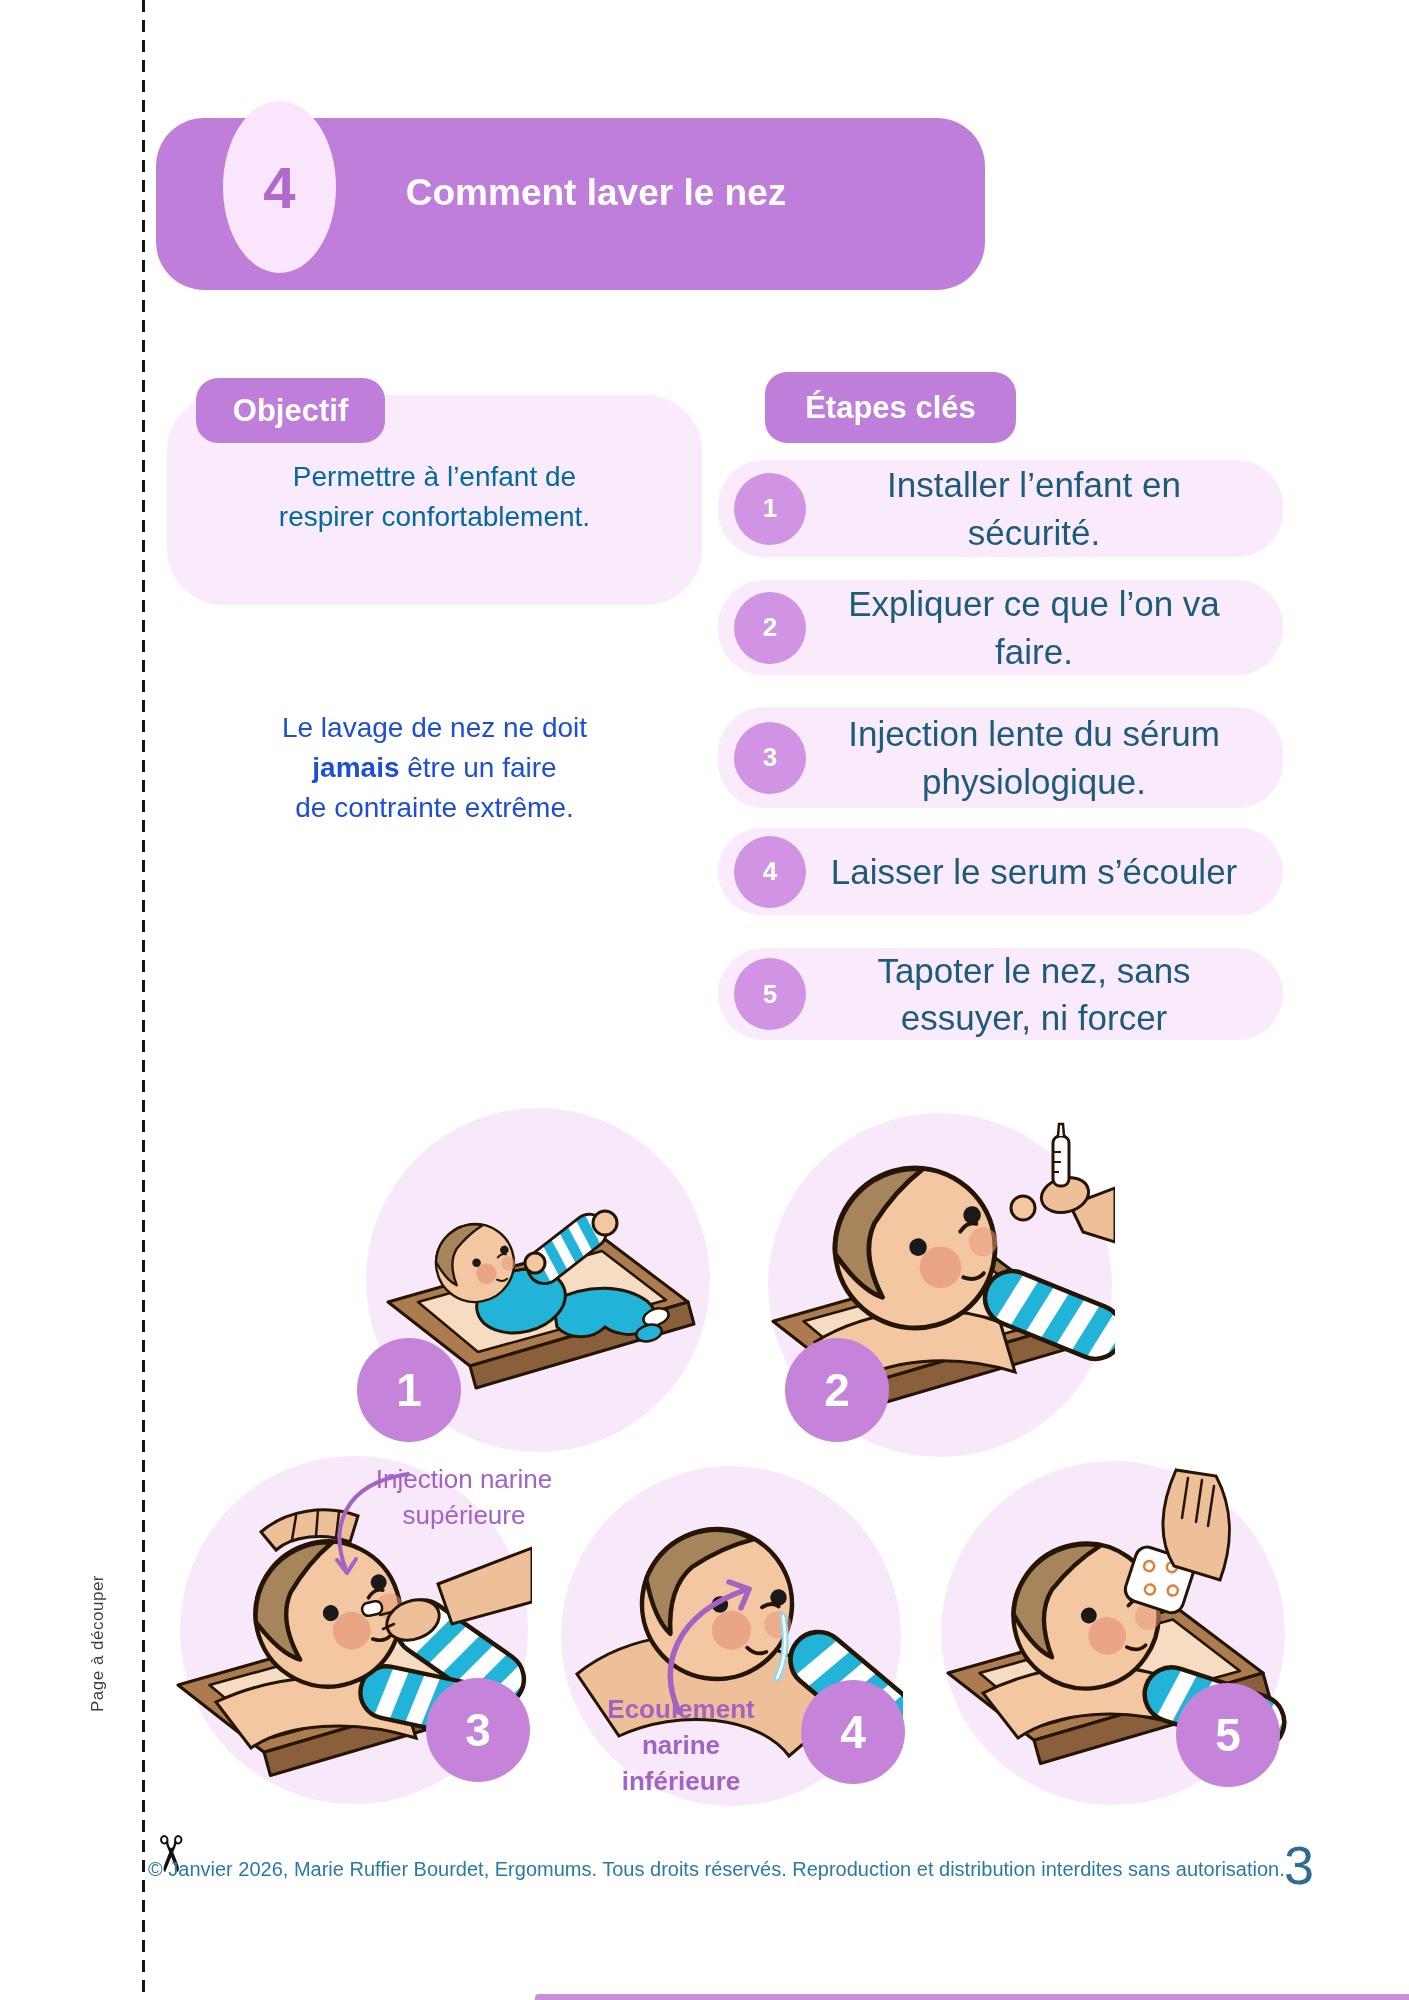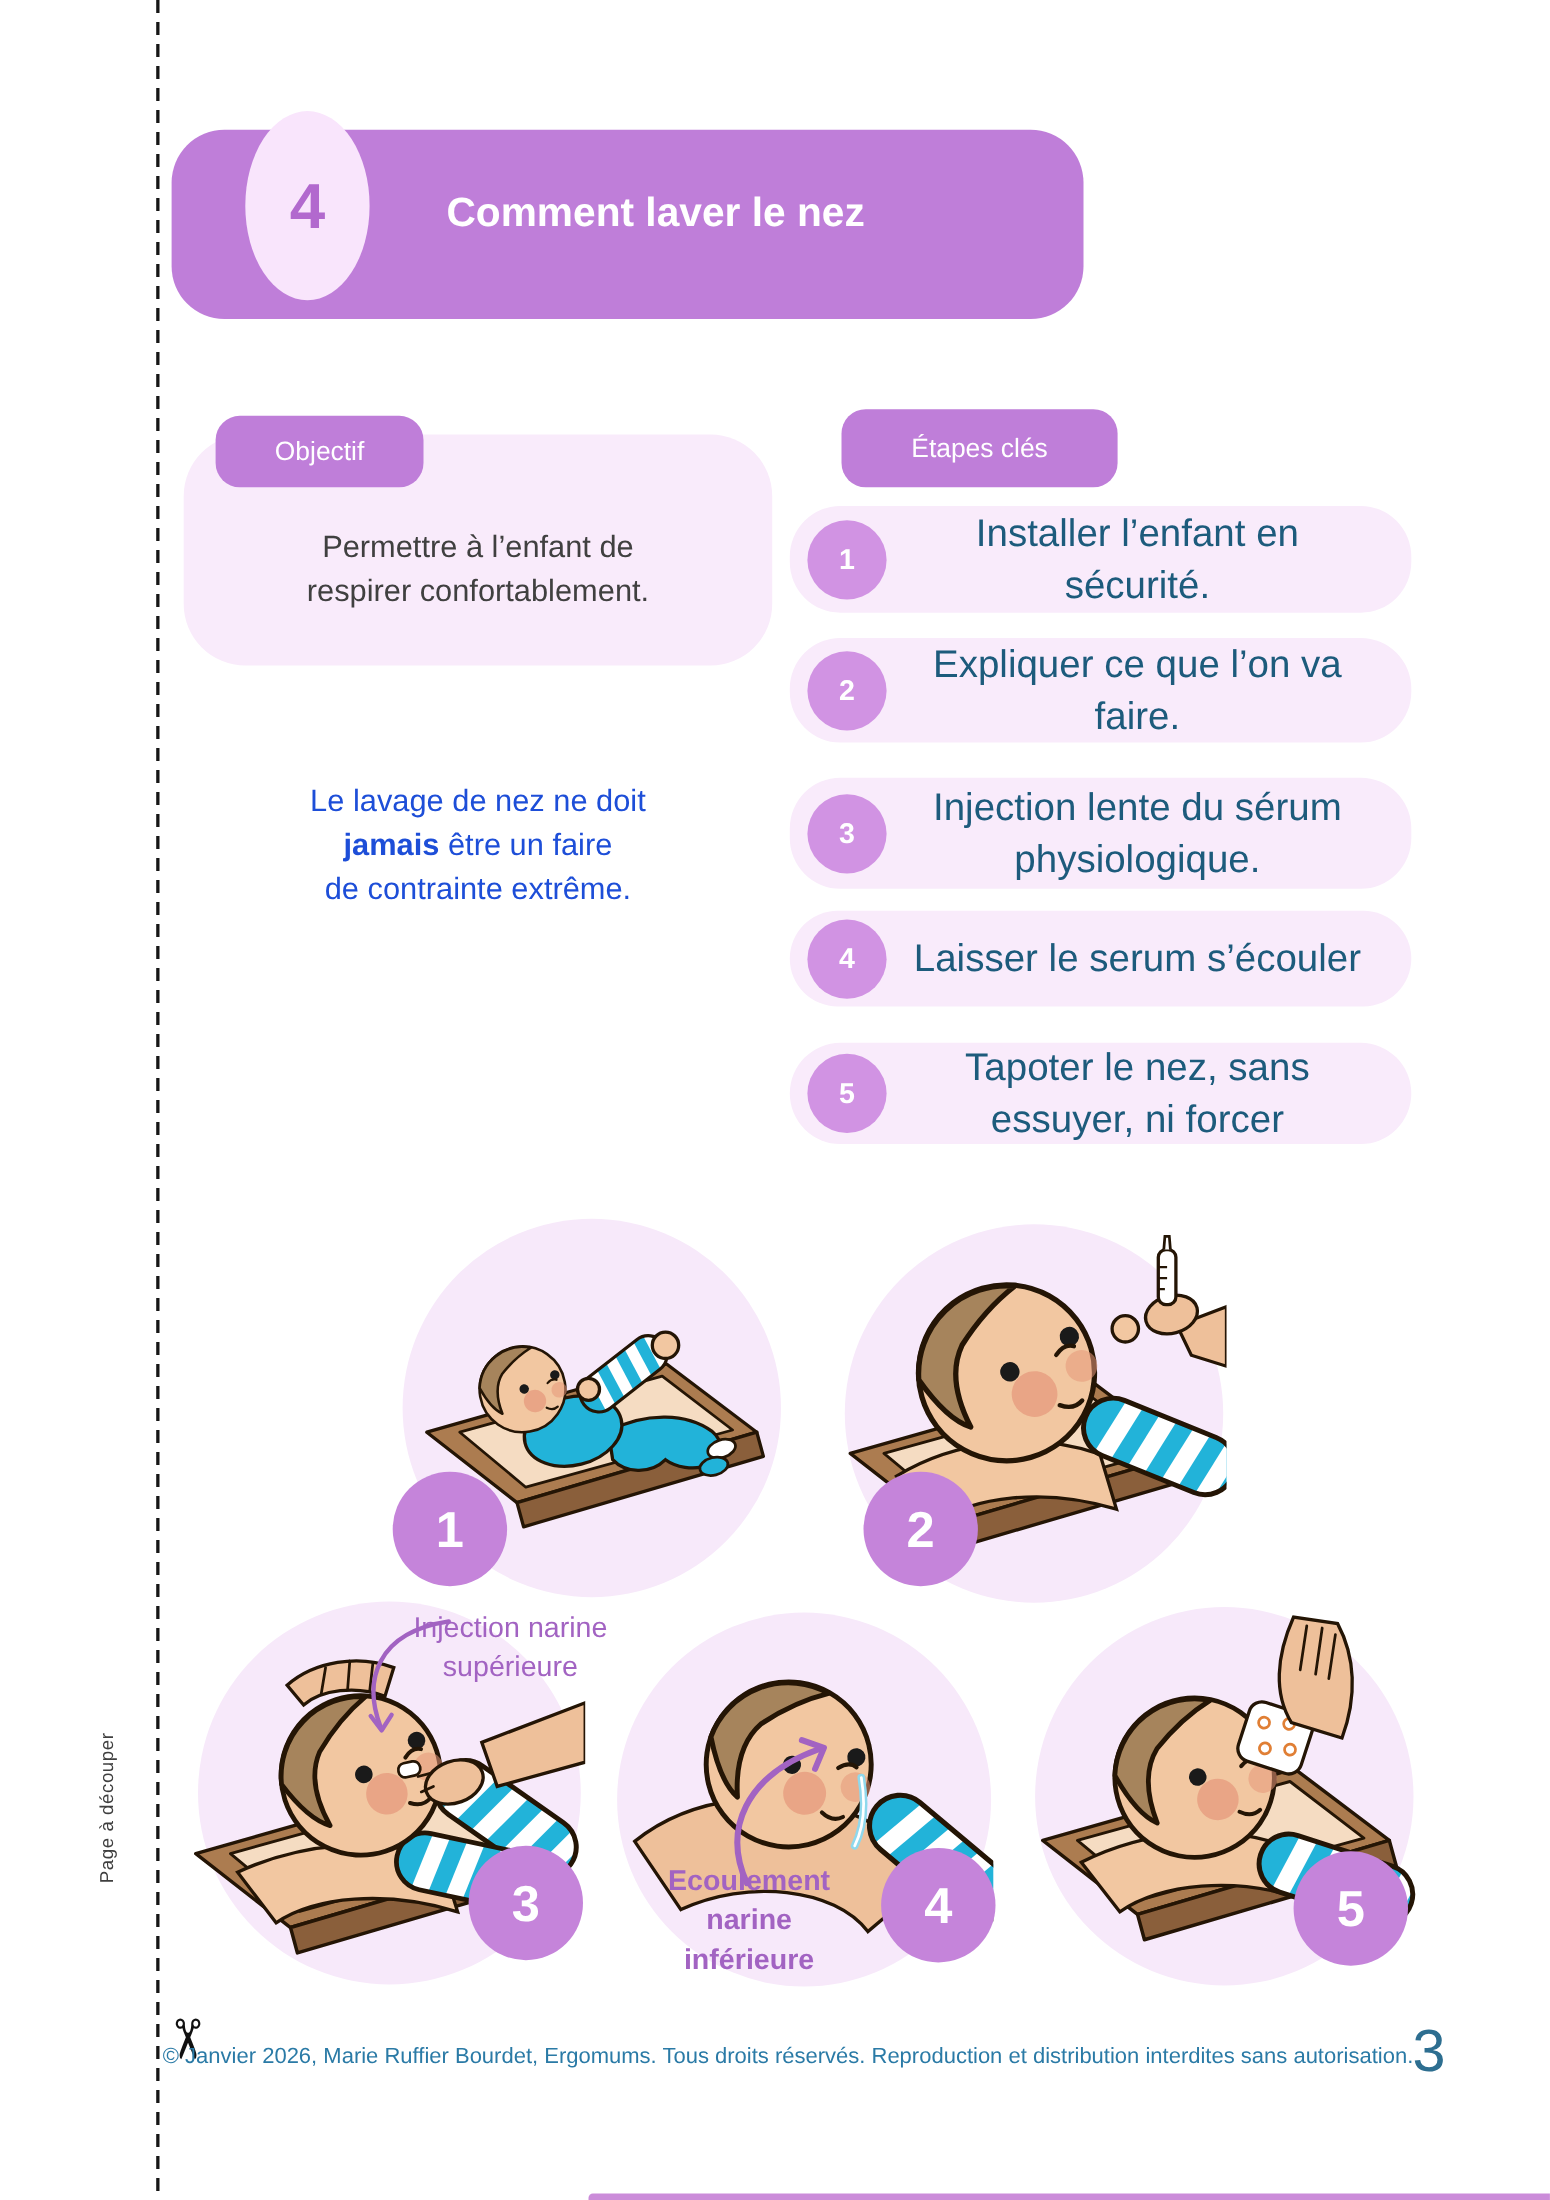--- a/index.html
+++ b/index.html
@@ -17,29 +17,29 @@
     background:#bf7ed9;border-radius:48px;}
   .header-oval{position:absolute;left:223px;top:101px;width:113px;height:172px;
     border-radius:50%;background:#f9e5fc;display:flex;align-items:center;justify-content:center;
     color:#b269ce;font-size:58px;font-weight:bold;}
   .header-titles{position:absolute;left:206px;top:150px;width:780px;text-align:center;color:#ffffff;}
   .ht1{font-size:34px;font-weight:500;line-height:1;}
   .ht2{font-size:37px;font-weight:bold;line-height:1;margin-top:24px;}
 
   
   .sec-badge{position:absolute;background:#bf7ed9;border-radius:22px;color:#fff;
-    font-weight:normal;font-size:24px;display:flex;align-items:center;justify-content:center;z-index:3;}
+    font-weight:bold;font-size:31px;display:flex;align-items:center;justify-content:center;z-index:3;}
   .badge-objectif{left:196px;top:378px;width:189px;height:65px;}
   .badge-etapes{left:765px;top:372px;width:251px;height:71px;}
 
   
   .objectif-box{position:absolute;left:167px;top:395px;width:535px;height:210px;
     background:#f9ebfb;border-radius:56px;z-index:1;}
   .objectif-text{position:absolute;left:0;top:62px;width:100%;text-align:center;
-    color:#404040;font-size:28px;line-height:40px;margin-top:20px;}
+    color:#0369a1;font-size:28px;line-height:40px;}
   .note{position:absolute;left:167px;top:708px;width:535px;text-align:center;
     color:#1d4ed8;font-size:28px;line-height:40px;}
   .note b{font-weight:bold;}
 
   
   .step{position:absolute;left:718px;width:565px;background:#f9ebfb;border-radius:46px;
     display:flex;align-items:center;}
   .step-circle{position:absolute;left:16px;top:50%;transform:translateY(-50%);
     width:72px;height:72px;border-radius:50%;background:#d193e3;color:#fff;
     display:flex;align-items:center;justify-content:center;font-size:26px;font-weight:bold;}

